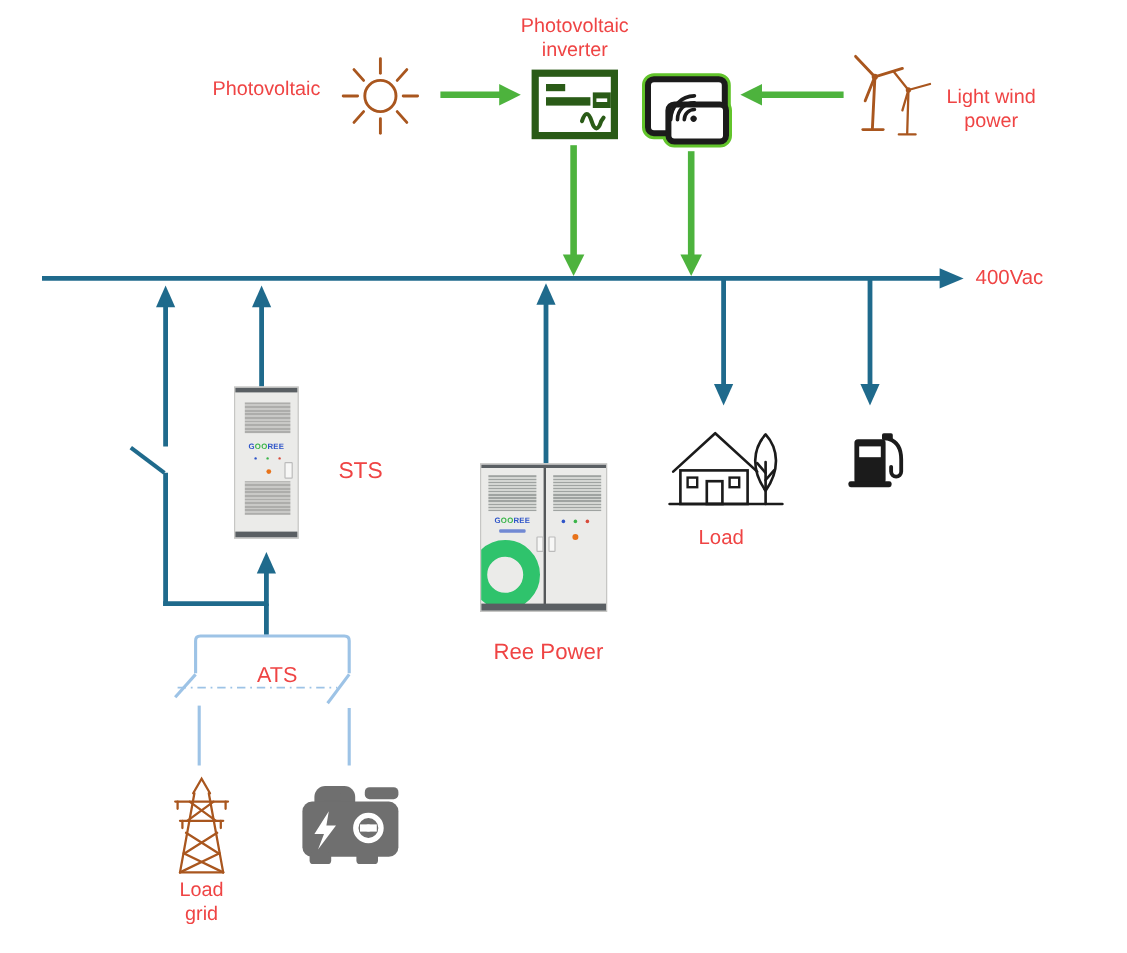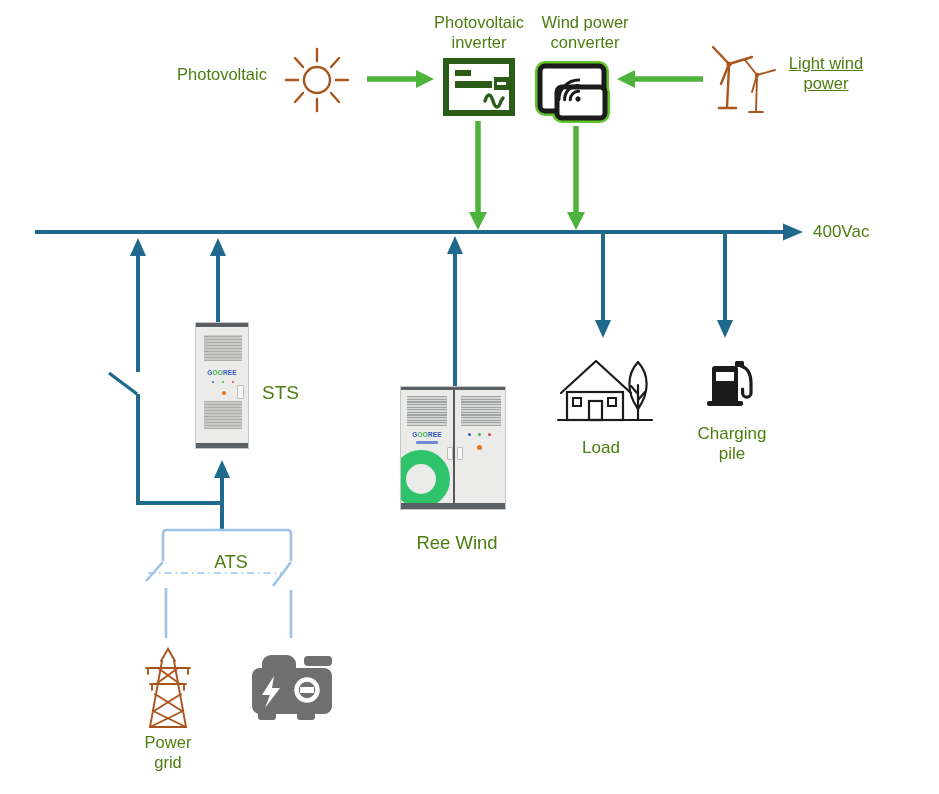--- a/index.html
+++ b/index.html
@@ -15,23 +15,23 @@
     --c-logo-blue:#2f55c8;
     --c-logo-green:#3bb54a;
     --c-ring-green:#2fc36c;
   }
   html,body{margin:0;padding:0;background:#fff;}
   .canvas{
     position:relative;width:939px;height:794px;background:#fff;overflow:hidden;
     font-family:"Liberation Sans", sans-serif;color:#111;
   }
   svg.layer{position:absolute;left:0;top:0;}
-  .lbl{position:absolute;text-align:center;font-size:16.5px;line-height:1.2;color:#4d7c0f;}
+  .lbl{position:absolute;text-align:center;font-size:16.5px;line-height:1.2;color:#ef4444;}
   .lbl.left{text-align:left;}
-  .lbl.big{font-size:19px;}
+  .lbl.big{font-size:19px;margin-left:20px;}
 
   
   .w-teal{stroke:var(--c-teal);stroke-width:4;fill:none;}
   .w-teal-thin{stroke:var(--c-teal);stroke-width:3.4;fill:none;}
   .f-teal{fill:var(--c-teal);stroke:none;}
   .w-green{stroke:var(--c-green);stroke-width:5.5;fill:none;}
   .f-green{fill:var(--c-green);stroke:none;}
   .w-ats{stroke:var(--c-ats);stroke-width:2.6;fill:none;}
   .w-ats-dash{stroke:var(--c-ats);stroke-width:1.6;fill:none;stroke-dasharray:7 4 1.5 4;}
   .w-brown{stroke:var(--c-brown);stroke-width:2.4;fill:none;stroke-linecap:round;}
@@ -260,23 +260,21 @@
     <div class="dot" style="left:87px;top:46px;width:3px;height:3px;background:#d84b3b;"></div>
     <div class="dot" style="left:76px;top:58px;width:5px;height:5px;background:var(--c-orange);"></div>
     <div class="handle" style="left:46px;top:60px;width:4px;height:11px;"></div>
     <div class="handle" style="left:56px;top:60px;width:4px;height:11px;"></div>
     <div class="ring" style="left:-9px;top:63px;width:30px;height:30px;"></div>
     <div class="cab-cap" style="bottom:0;height:6px;"></div>
   </div>
 
   <div class="lbl" style="left:160px;top:65px;width:124px;">Photovoltaic</div>
   <div class="lbl" style="left:423px;top:13px;width:112px;">Photovoltaic inverter</div>
-  <div class="lbl" style="left:529px;top:13px;width:112px;">Wind power converter</div>
-  <div class="lbl" style="left:776px;top:54px;width:100px;text-decoration:underline;">Light wind power</div>
+  <div class="lbl" style="left:776px;top:72px;width:100px;">Light wind power</div>
   <div class="lbl left" style="left:813px;top:222px;width:80px;font-size:17px;">400Vac</div>
   <div class="lbl big" style="left:262px;top:382px;width:60px;text-align:left;">STS</div>
-  <div class="lbl" style="left:403px;top:532px;width:108px;font-size:18.5px;">Ree Wind</div>
+  <div class="lbl" style="left:403px;top:532px;width:108px;font-size:18.5px;">Ree Power</div>
   <div class="lbl" style="left:570px;top:438px;width:62px;font-size:17px;text-align:center;">Load</div>
-  <div class="lbl" style="left:686px;top:424px;width:92px;font-size:17px;">Charging pile</div>
   <div class="lbl" style="left:205px;top:552px;width:52px;font-size:18px;">ATS</div>
-  <div class="lbl" style="left:134px;top:733px;width:68px;">Power grid</div>
+  <div class="lbl" style="left:134px;top:733px;width:68px;">Load grid</div>
 
 </div>
 
 </body></html>

